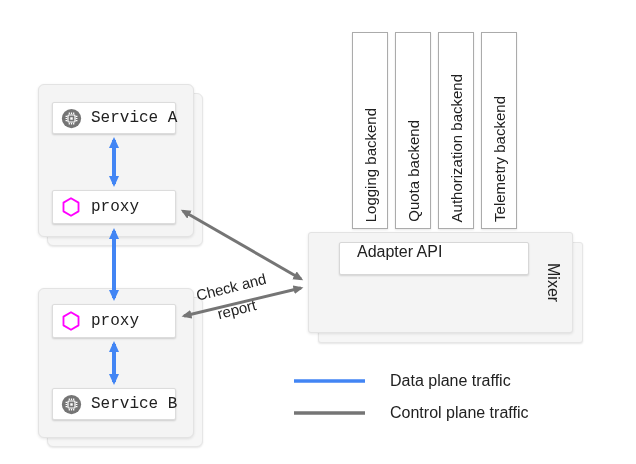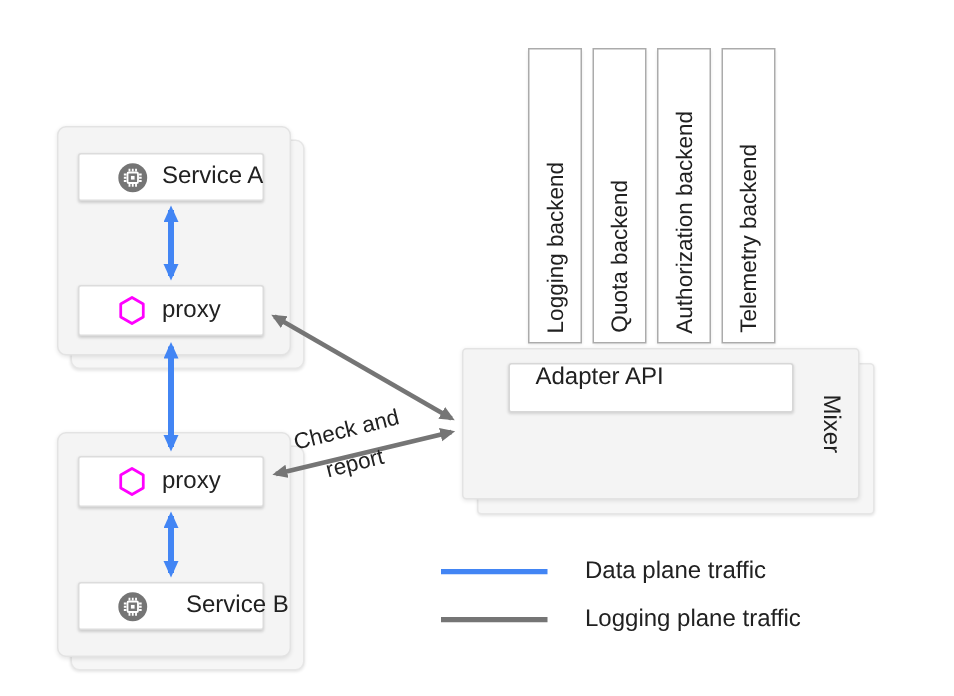--- a/index.html
+++ b/index.html
@@ -9,21 +9,21 @@
   
   .card{position:absolute;background:#f4f4f4;border:1px solid #e3e3e3;border-radius:6px;
         box-shadow:0 1px 3px rgba(0,0,0,0.10);box-sizing:border-box;}
   .card.shadow-layer{background:#f6f6f6;border-color:#e6e6e6;box-shadow:0 1px 2px rgba(0,0,0,0.10);}
 
   .mixer-card{border-radius:3px;}
 
   
   .node{position:absolute;background:#ffffff;border:1px solid #dcdcdc;border-radius:2px;
         box-shadow:0 1px 2px rgba(0,0,0,0.16);box-sizing:border-box;
-        display:flex;align-items:center;padding-left:24px;z-index:2;}
+        display:flex;align-items:center;padding-left:7px;z-index:2;font-family:Liberation Mono, monospace;}
   .node .icon{width:22px;height:22px;flex:0 0 22px;display:flex;align-items:center;justify-content:center;}
   .node .node-label{margin-left:9px;font-size:16px;color:#212121;white-space:nowrap;}
 
   
   .backend-bar{position:absolute;top:32px;width:36px;height:197px;background:#ffffff;
         border:1px solid #ababab;box-sizing:border-box;z-index:3;
         display:flex;justify-content:center;align-items:flex-end;
         box-shadow:0 1px 2px rgba(0,0,0,0.10);}
   .backend-bar .bar-label{writing-mode:vertical-rl;transform:rotate(180deg);
         font-size:15px;color:#212121;white-space:nowrap;padding:6px 0 6px 0;}
@@ -86,21 +86,21 @@
 
   <div class="node" style="left:52px;top:304px;width:124px;height:34px;">
     <span class="icon">
       <svg width="22" height="24" viewBox="0 0 24 24">
         <polygon points="12,2.5 20.2,7.25 20.2,16.75 12,21.5 3.8,16.75 3.8,7.25" fill="none" stroke-width="2" stroke-linejoin="round" stroke="#ff00ff"></polygon>
       </svg>
     </span>
     <span class="node-label">proxy</span>
   </div>
 
-  <div class="node" style="left:52px;top:388px;width:124px;height:32px;gap:16px;">
+  <div class="node" style="left:52px;top:388px;width:124px;height:32px;">
     <span class="icon">
       <svg width="21" height="21" viewBox="0 0 24 24">
         <circle cx="12" cy="12" r="11" fill="#757575"></circle>
         <rect x="8" y="8" width="8" height="8" rx="1" fill="none" stroke="#ffffff" stroke-width="1.4"></rect>
         <rect x="10.6" y="10.6" width="2.8" height="2.8" fill="#ffffff"></rect>
         <path d="M9.5,5.2v2 M12,5.2v2 M14.5,5.2v2 M9.5,16.8v2 M12,16.8v2 M14.5,16.8v2 M5.2,9.5h2 M5.2,12h2 M5.2,14.5h2 M16.8,9.5h2 M16.8,12h2 M16.8,14.5h2" stroke="#ffffff" stroke-width="1.4" fill="none"></path>
       </svg>
     </span>
     <span class="node-label">Service B</span>
   </div>
@@ -146,15 +146,15 @@
     <line x1="183" y1="211" x2="301" y2="279" stroke-width="3" marker-start="url(#headGray)" marker-end="url(#headGray)" stroke="#757575"></line>
     <line x1="184" y1="316" x2="301" y2="288" stroke-width="3" marker-start="url(#headGray)" marker-end="url(#headGray)" stroke="#757575"></line>
 
     <line x1="294" y1="381" x2="365" y2="381" stroke-width="3.5" stroke="#4285f4"></line>
     <line x1="294" y1="413" x2="365" y2="413" stroke-width="3.5" stroke="#757575"></line>
   </svg>
 
   <div class="check-report">Check and report</div>
 
   <div class="legend-label l1">Data plane traffic</div>
-  <div class="legend-label l2">Logging plane traffic</div>
+  <div class="legend-label l2">Control plane traffic</div>
 
 </div>
 
 </body></html>

